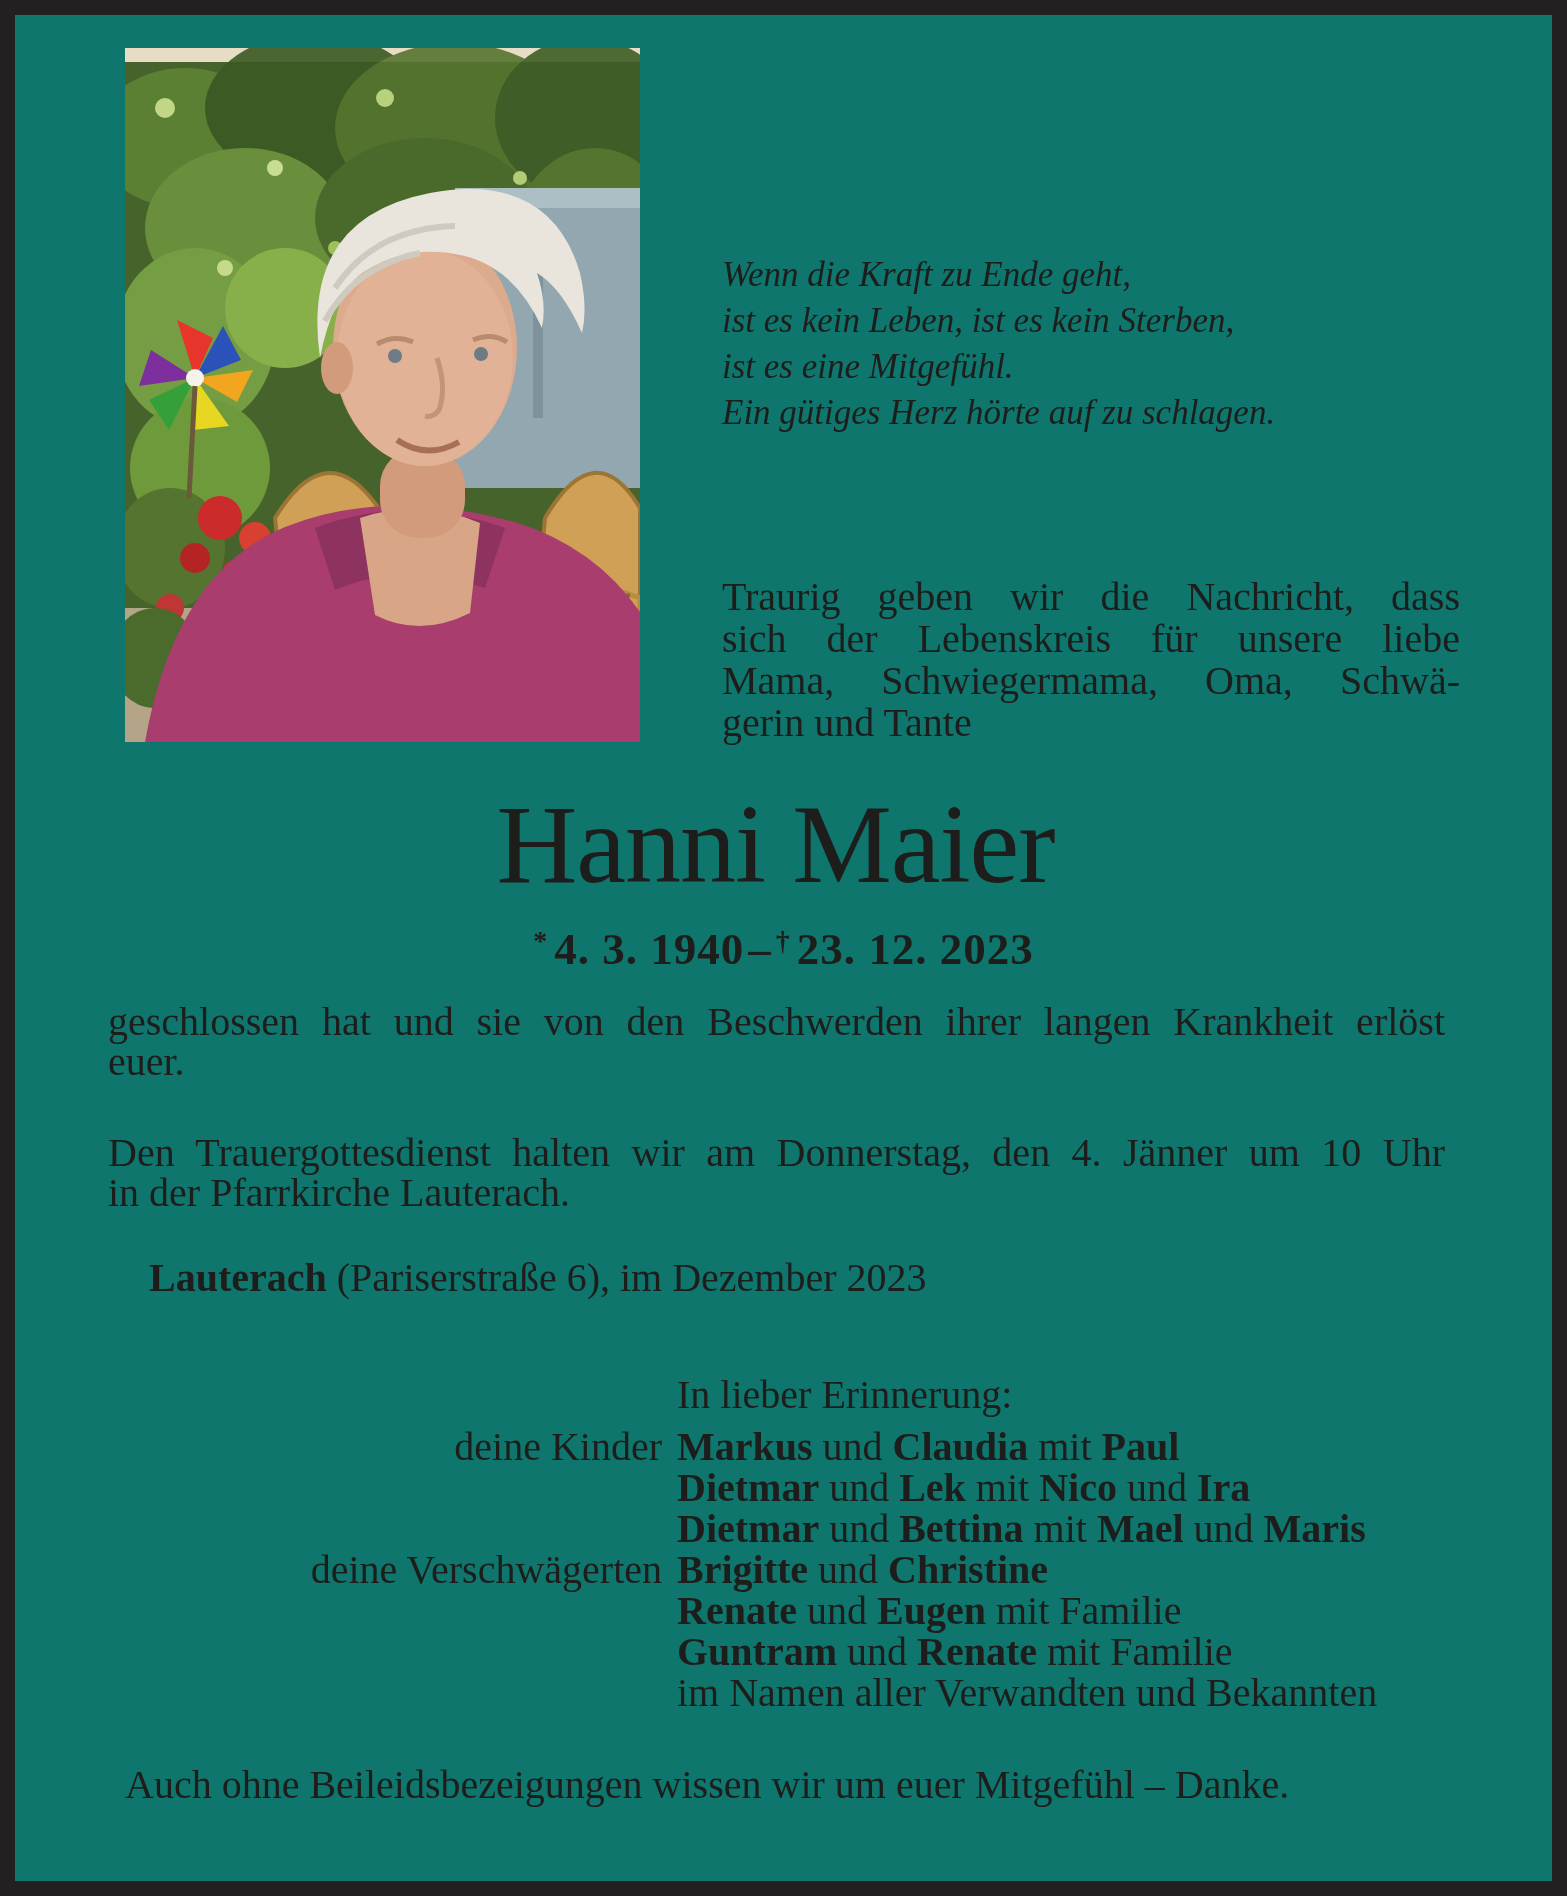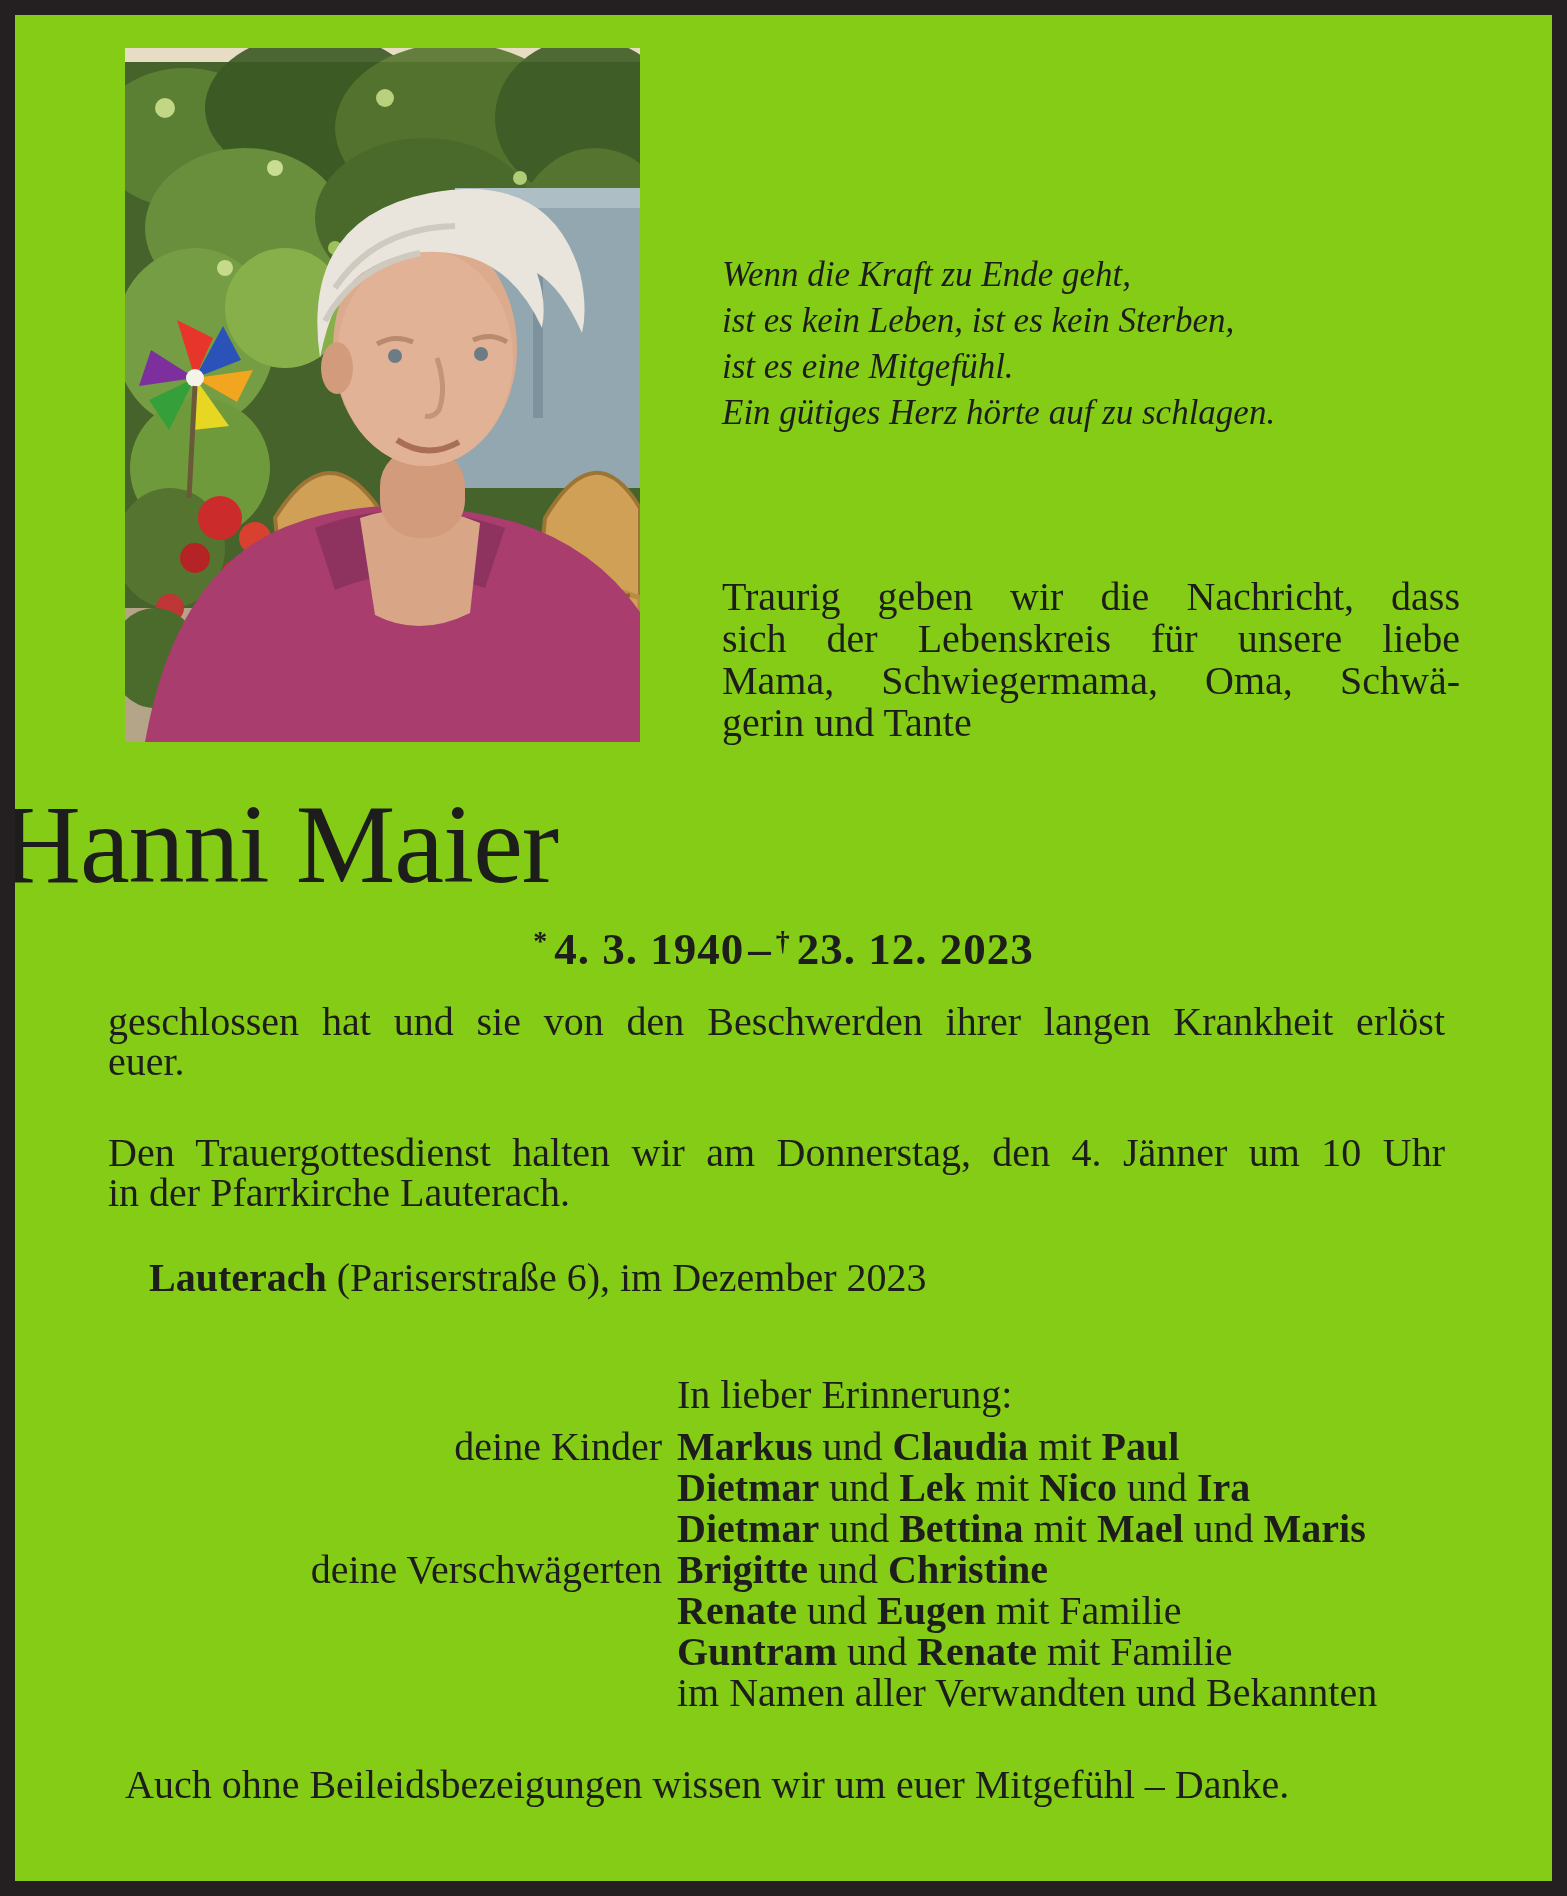--- a/index.html
+++ b/index.html
@@ -1,19 +1,19 @@
 <!DOCTYPE html>
 <html><head>
 <meta charset="utf-8">
 <style>
   html,body{margin:0;padding:0;background:#e8e8e8;}
   .page{
     position:relative;
     width:1567px;height:1896px;
-    background:#84cc16;
+    background:#0f766e;
     font-family:"Liberation Serif","DejaVu Serif",serif;
     color:#1d1d1b;
     overflow:hidden;
     margin:0 auto;
   }
   .frame{position:absolute;inset:0;border:15px solid #241f20;pointer-events:none;z-index:9;}
 
   
   .photo{position:absolute;left:125px;top:48px;width:515px;height:694px;overflow:hidden;background:#4c6a2e;}
   .photo svg{display:block;width:100%;height:100%;}
@@ -21,21 +21,21 @@
   
   .poem{position:absolute;left:722px;top:252px;width:740px;
         font-style:italic;font-size:35px;line-height:46px;}
 
   
   .announce{position:absolute;left:722px;top:576px;width:738px;
             font-size:40px;line-height:42px;}
   .announce .ln.jl{text-align:justify;text-align-last:justify;}
 
   
-  .name{position:absolute;left:0;right:16px;top:788px;text-align:left;
+  .name{position:absolute;left:0;right:16px;top:788px;text-align:center;
         font-size:112px;line-height:112px;letter-spacing:-1px;}
   .dates{position:absolute;left:0;right:0;top:916px;text-align:center;
          font-weight:bold;font-size:45px;line-height:50px;letter-spacing:1px;}
   .dates .sym{font-size:62%;vertical-align:14px;font-weight:bold;padding-right:6px;}
   .dates .dash{padding:0 4px;}
 
   
   .bodyblock{position:absolute;left:108px;width:1337px;font-size:40px;line-height:40px;}
   .bodyblock .ln.jl{text-align:justify;text-align-last:justify;}
   .p1{top:1002px;}

